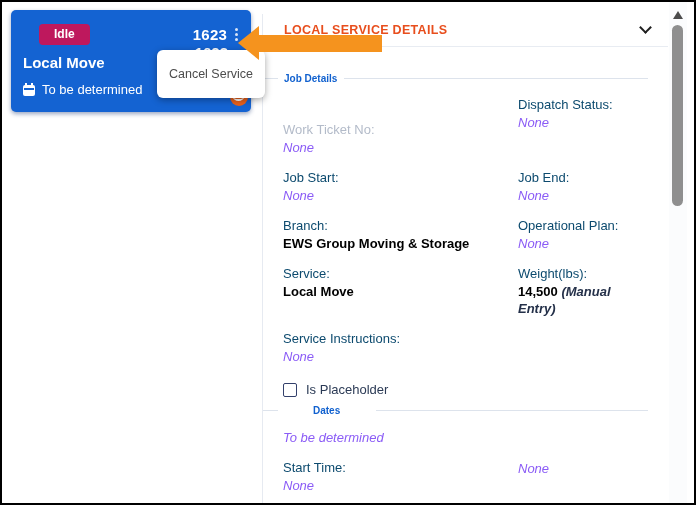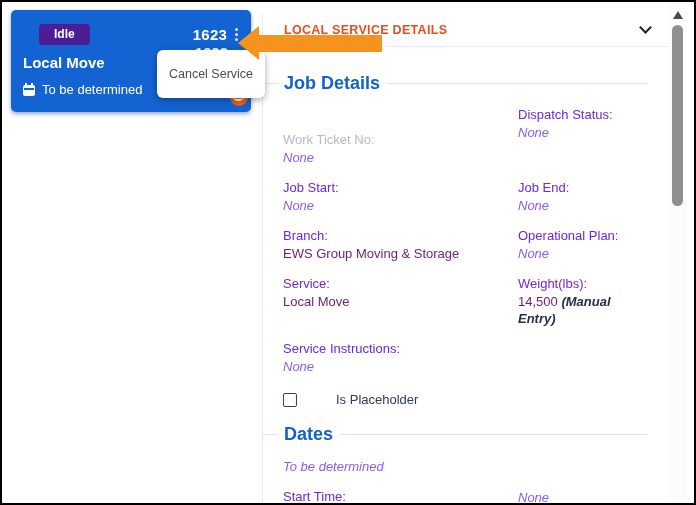--- a/index.html
+++ b/index.html
@@ -12,21 +12,21 @@
 
   
   .service-card {
     position: absolute; left: 9px; top: 8px; width: 240px; height: 102px;
     background: #1463d2; border-radius: 5px; z-index: 1;
     box-shadow: 0 2px 4px rgba(30,60,120,.45);
     padding: 14px 12px 10px 12px; color: #fff;
   }
   .card-row1 { display: flex; align-items: center; }
   .status-badge {
-    margin-left: 16px; background: #4c1d95; color: #fff;
+    margin-left: 16px; background: #be185d; color: #fff;
     font-size: 12px; font-weight: bold; line-height: 1;
     padding: 4px 15px 5px; border-radius: 4px;
   }
   .card-num-wrap { margin-left: auto; display: flex; align-items: center; }
   .service-number { font-size: 15px; font-weight: bold; letter-spacing: .2px; }
   .kebab { margin-left: 7px; display: flex; flex-direction: column; cursor: pointer; padding: 1px; }
   .kebab i { width: 3px; height: 3px; border-radius: 50%; background: rgba(226,235,250,.95); margin: 1px 0; }
   .card-title { margin-top: 9px; font-size: 15px; font-weight: bold; }
   .card-date { margin-top: 11px; display: flex; align-items: center; font-size: 13px; }
   .cal-icon { position: relative; width: 12px; height: 11px; background: #fff; border-radius: 2px; margin-right: 7px; margin-top: 1px; }
@@ -81,41 +81,41 @@
     margin-left: auto; width: 9px; height: 9px; margin-top: -5px;
     border-right: 2px solid #1f1f1f; border-bottom: 2px solid #1f1f1f;
     transform: rotate(45deg); cursor: pointer;
   }
   .panel-body { padding: 0 20px; }
 
   .legend { display: flex; align-items: center; margin-left: -20px; }
   .legend .ln { height: 1px; background: #dde3ec; }
   .legend .ln.short { width: 15px; margin-right: 6px; }
   .legend .ln.fill { flex: 1; margin-left: 7px; }
-  .legend .txt { font-size: 18px; font-weight: bold; color: #1161cf; }
+  .legend .txt { font-size: 10px; font-weight: bold; color: #1161cf; }
   .legend.first { margin-top: 26px; }
 
   .fields-grid { display: grid; grid-template-columns: 235px 1fr; margin-top: 12px; }
   .field { margin-bottom: 13px; }
-  .field .flabel { font-size: 13px; line-height: 17px; color: #6d28d9; }
+  .field .flabel { font-size: 13px; line-height: 17px; color: #0c4a6e; }
   .field .flabel.muted { color: #b3bbc9; margin-top: 25px; }
   .field .fvalue { font-size: 13px; line-height: 17px; margin-top: 1px; }
   .val-none { font-style: italic; color: #8b5cf6; }
-  .val-strong { font-weight: normal; color: #701a75; }
+  .val-strong { font-weight: bold; color: #000000; }
   .val-suffix { font-style: italic; font-weight: 600; color: #243049; }
   .span2 { grid-column: 1 / 3; }
 
-  .checkbox-row { display: flex; align-items: center; margin-top: 4px; gap: 30px; }
+  .checkbox-row { display: flex; align-items: center; margin-top: 4px; }
   .checkbox {
     width: 14px; height: 14px; border: 1.6px solid #33406b; border-radius: 2px;
     background: #fff; cursor: pointer;
   }
   .checkbox-label { margin-left: 9px; font-size: 13px; color: #2b3a55; }
 
-  .legend.dates { margin-top: 17px; }
+  .legend.dates { margin-top: 8px; gap: 29px; }
 
   
   .scrollbar { position: absolute; right: 7px; top: 0; bottom: 0; width: 18px; background: #fbfcfd; z-index: 4; }
   .sb-up {
     position: absolute; top: 9px; left: 4px; width: 0; height: 0; cursor: pointer;
     border-left: 5px solid transparent; border-right: 5px solid transparent;
     border-bottom: 8px solid #4c4c4c;
   }
   .sb-thumb {
     position: absolute; top: 23px; left: 3px; width: 11px; height: 181px;

